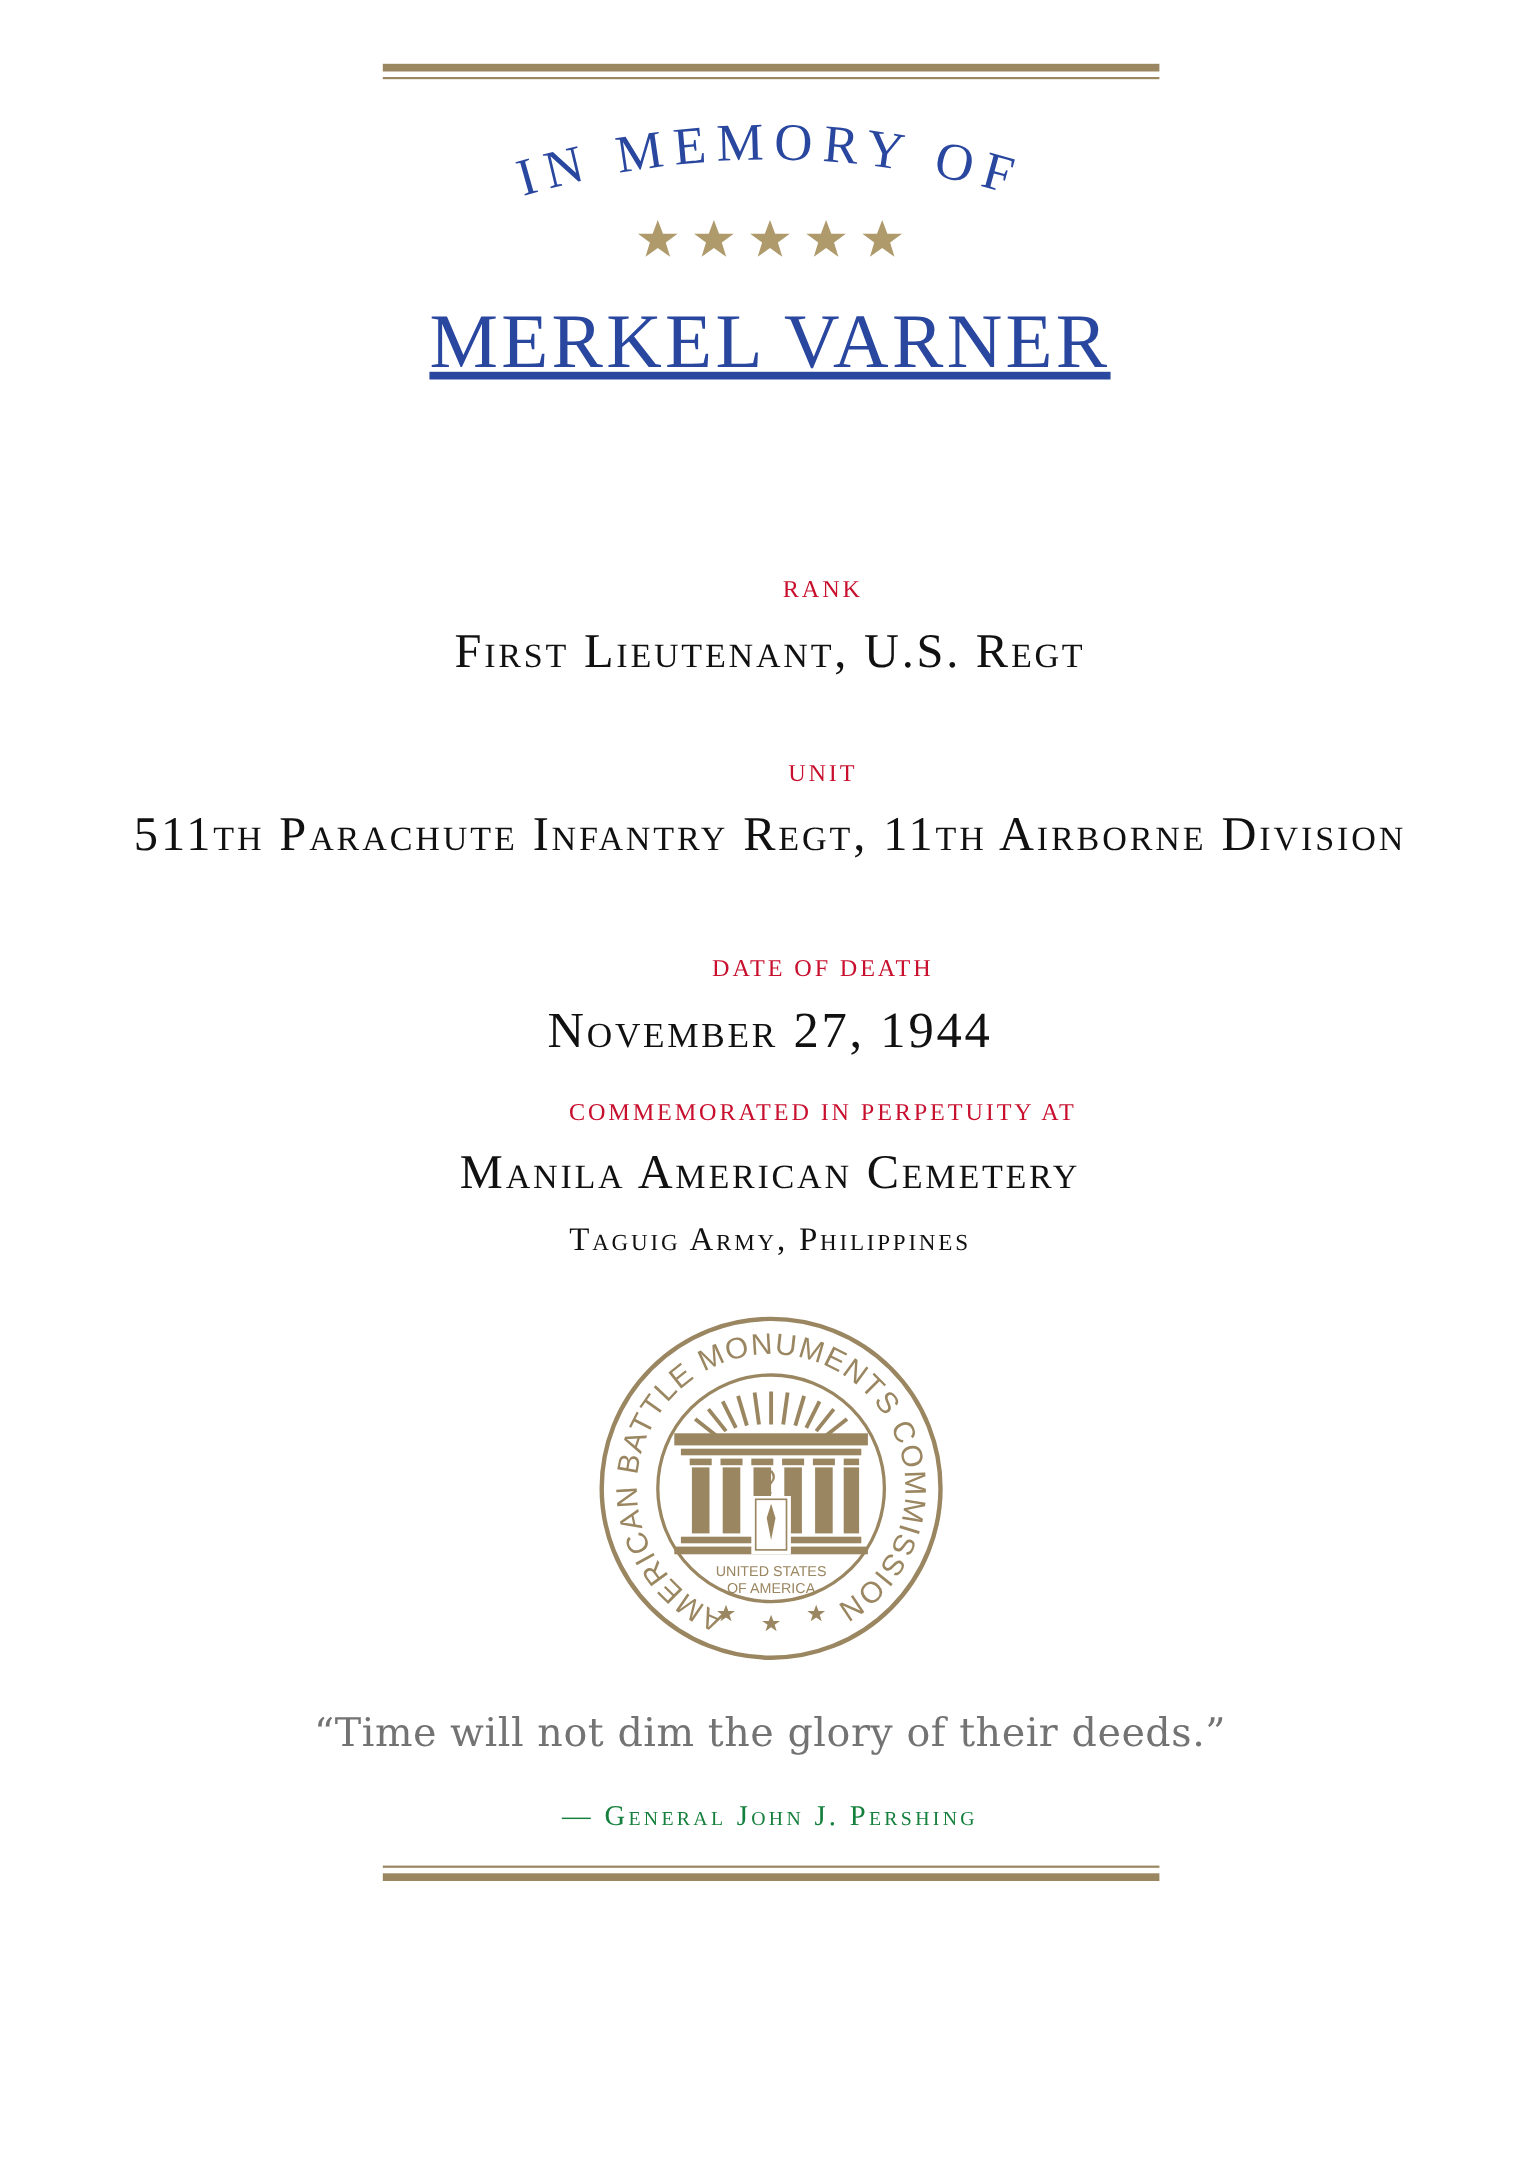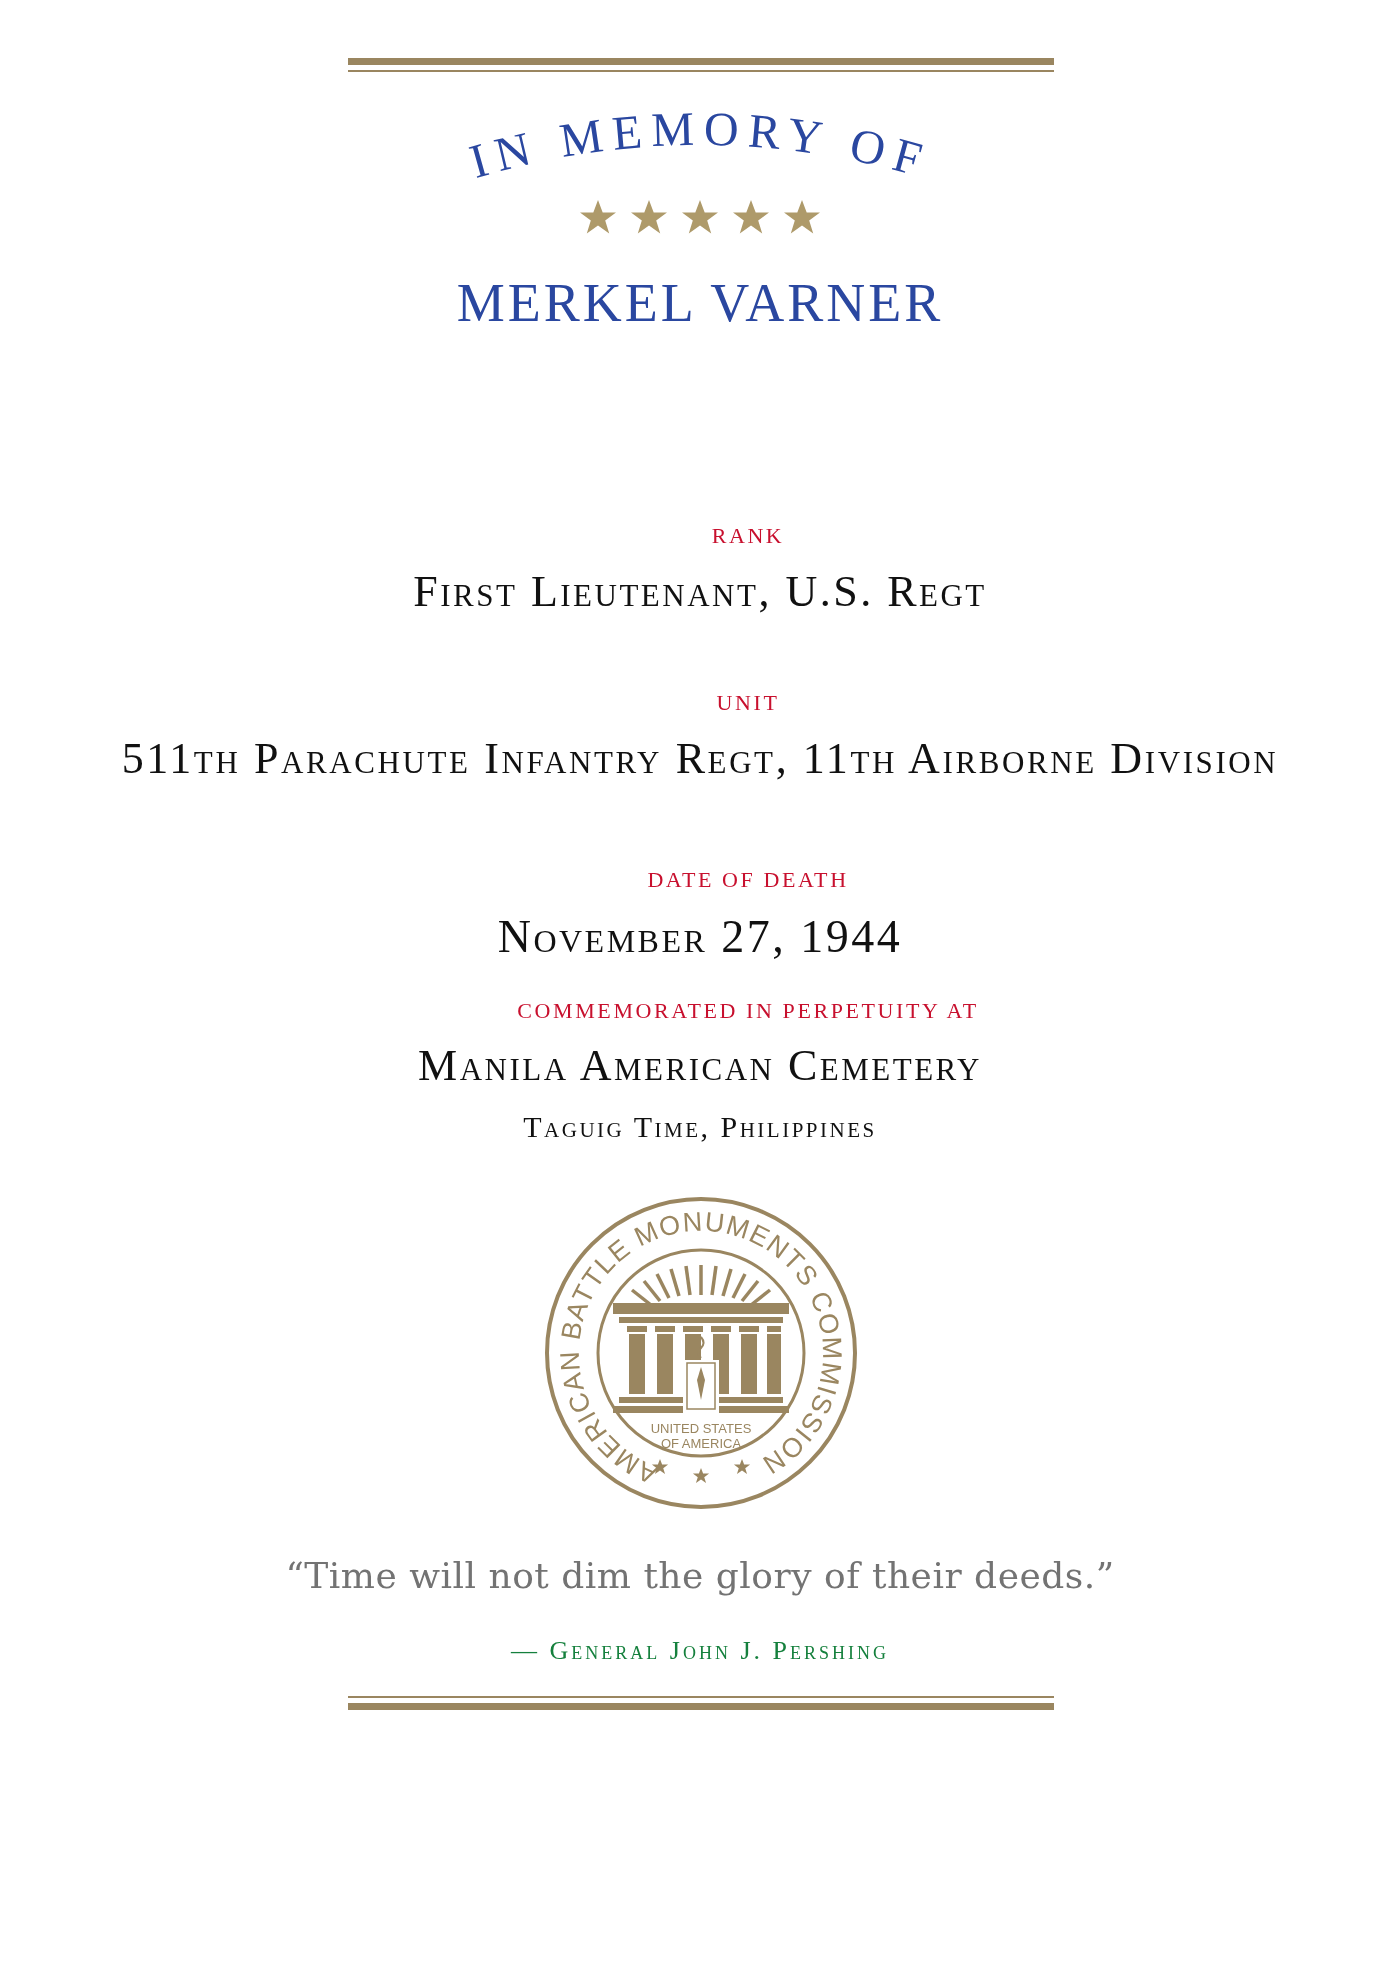--- a/index.html
+++ b/index.html
@@ -3,21 +3,21 @@
   <meta charset="utf-8">
   <style>
     html, body { margin: 0; padding: 0; background: #ffffff; }
     body { width: 1400px; height: 1981px; position: relative; overflow: hidden;
            font-family: "Liberation Serif", "DejaVu Serif", serif; color: #111; }
     .abs { position: absolute; }
     .rule { position: absolute; left: 348px; width: 706px; background: #9A8660; }
     .center { position: absolute; left: 0; width: 1400px; text-align: center; white-space: nowrap; }
     .label { color: #C8102E; font-size: 22px; letter-spacing: 2.6px; text-transform: uppercase; padding-left: 48px; }
     .value { color: #111; font-variant: small-caps; letter-spacing: 2.5px; }
-    .name { color: #2A47A0; font-size: 54px; letter-spacing: 3px; }
+    .name { color: #2A47A0; font-size: 70px; letter-spacing: 3px; text-decoration: underline; }
     .arc-text { font-family: "Liberation Serif", serif; fill: #2A47A0; font-size: 48px; letter-spacing: 9px; }
     .quote { font-family: "DejaVu Serif", serif; font-size: 36px; color: #737373; letter-spacing: 0.5px; }
     .attr { font-size: 26px; font-variant: small-caps; letter-spacing: 3px; color: #15803d; }
     svg text { font-family: "Liberation Sans", "DejaVu Sans", sans-serif; }
   </style>
 </head>
 <body>
 
 <div class="rule" style="top:58px;height:7px;"></div>
 <div class="rule" style="top:70px;height:2px;"></div>
@@ -47,21 +47,21 @@
 <div class="center value" style="top:566px;font-size:44px;">First Lieutenant, U.S. Regt</div>
 
 <div class="center label" style="top:690px;">UNIT</div>
 <div class="center value" style="top:733px;font-size:44px;letter-spacing:2.6px;">511th Parachute Infantry Regt, 11th Airborne Division</div>
 
 <div class="center label" style="top:867px;">DATE OF DEATH</div>
 <div class="center value" style="top:910px;font-size:46px;">November 27, 1944</div>
 
 <div class="center label" style="top:998px;">COMMEMORATED IN PERPETUITY AT</div>
 <div class="center value" style="top:1040px;font-size:44px;">Manila American Cemetery</div>
-<div class="center value" style="top:1110px;font-size:30px;">Taguig Time, Philippines</div>
+<div class="center value" style="top:1110px;font-size:30px;">Taguig Army, Philippines</div>
 
 <svg class="abs" style="left:543px;top:1195px;" width="316" height="316" viewBox="0 0 316 316">
   <defs>
     <path id="ringPath" d="M 158 158 m -122 0 a 122 122 0 1 1 244 0 a 122 122 0 1 1 -244 0" fill="none"></path>
   </defs>
   <g fill="none" stroke="#9A8660">
     <circle cx="158" cy="158" r="154" stroke-width="4"></circle>
     <circle cx="158" cy="158" r="103" stroke-width="3"></circle>
   </g>
 

